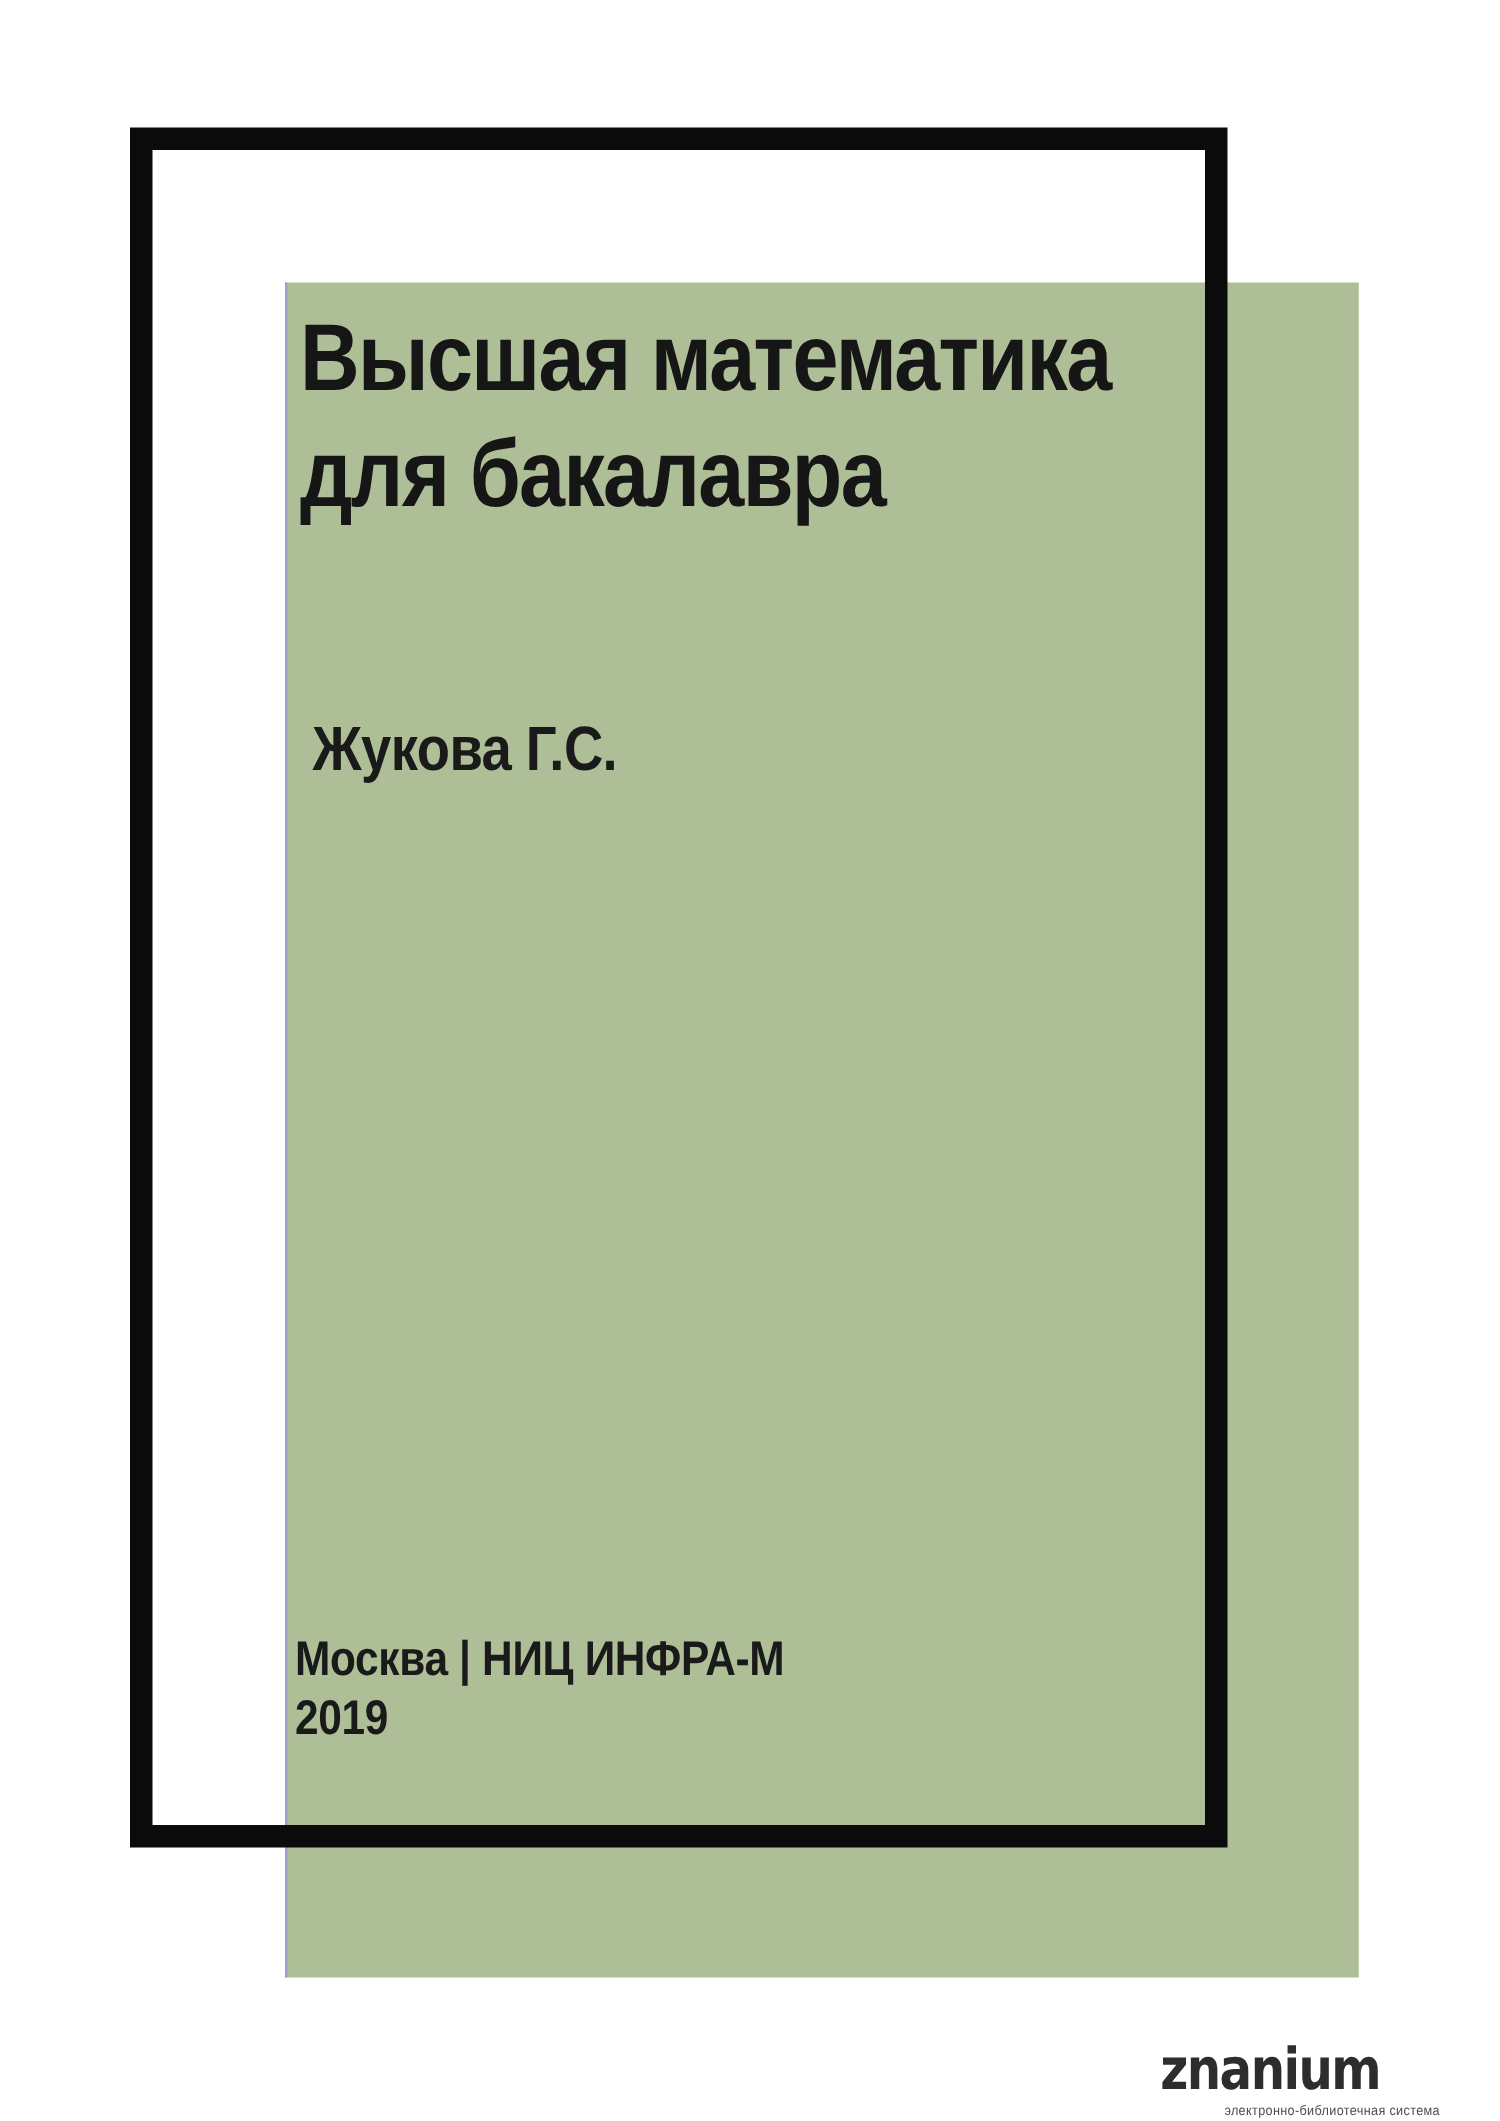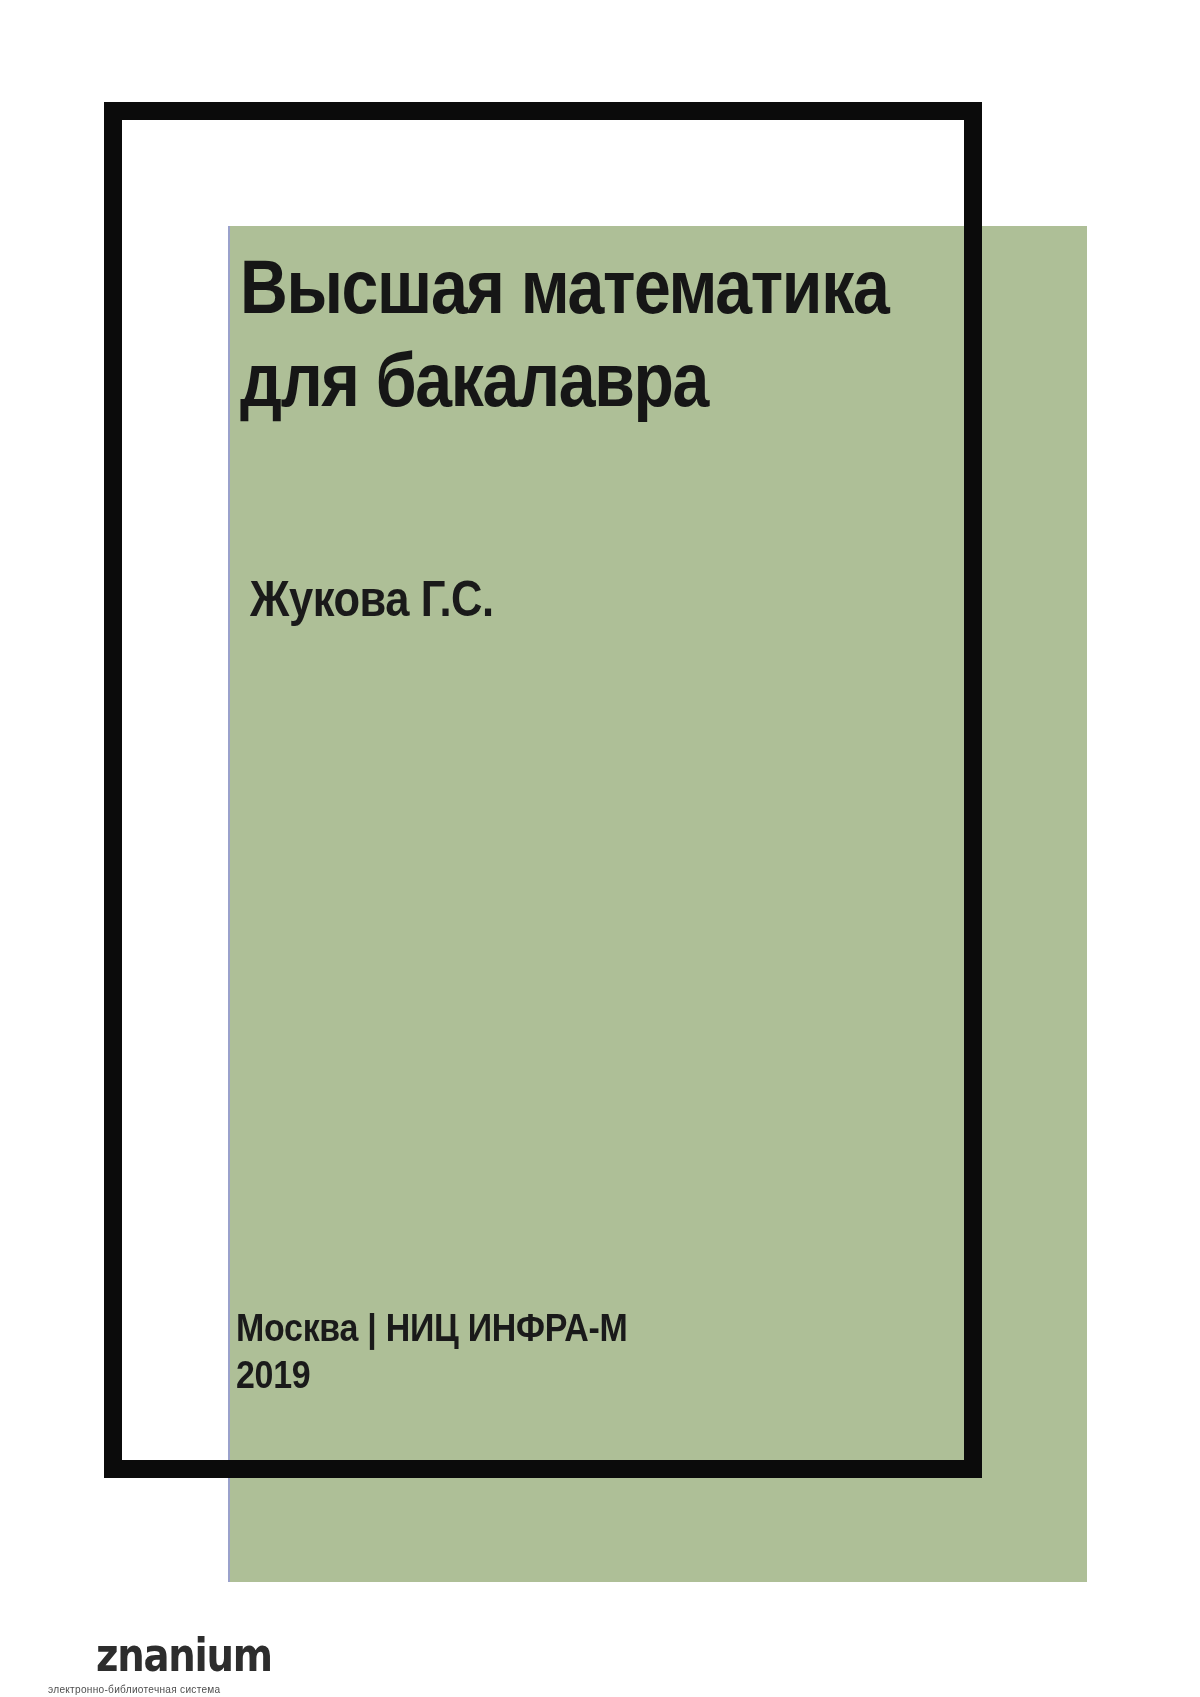--- a/index.html
+++ b/index.html
@@ -77,21 +77,21 @@
     letter-spacing: -0.3px;
     transform: scaleX(0.87);
     transform-origin: left top;
     white-space: nowrap;
   }
   .footer-logo {
     position: absolute;
     left: 0;
     top: 1632px;
     width: 100%;
-    text-align: left;
+    text-align: right;
     z-index: 3;
   }
   .brand-wordmark {
     font-family: "DejaVu Sans", sans-serif;
     font-weight: bold;
     font-size: 46px;
     line-height: 46px;
     color: #2d2d2d;
     letter-spacing: -1.5px;
     transform: scaleX(0.84);

